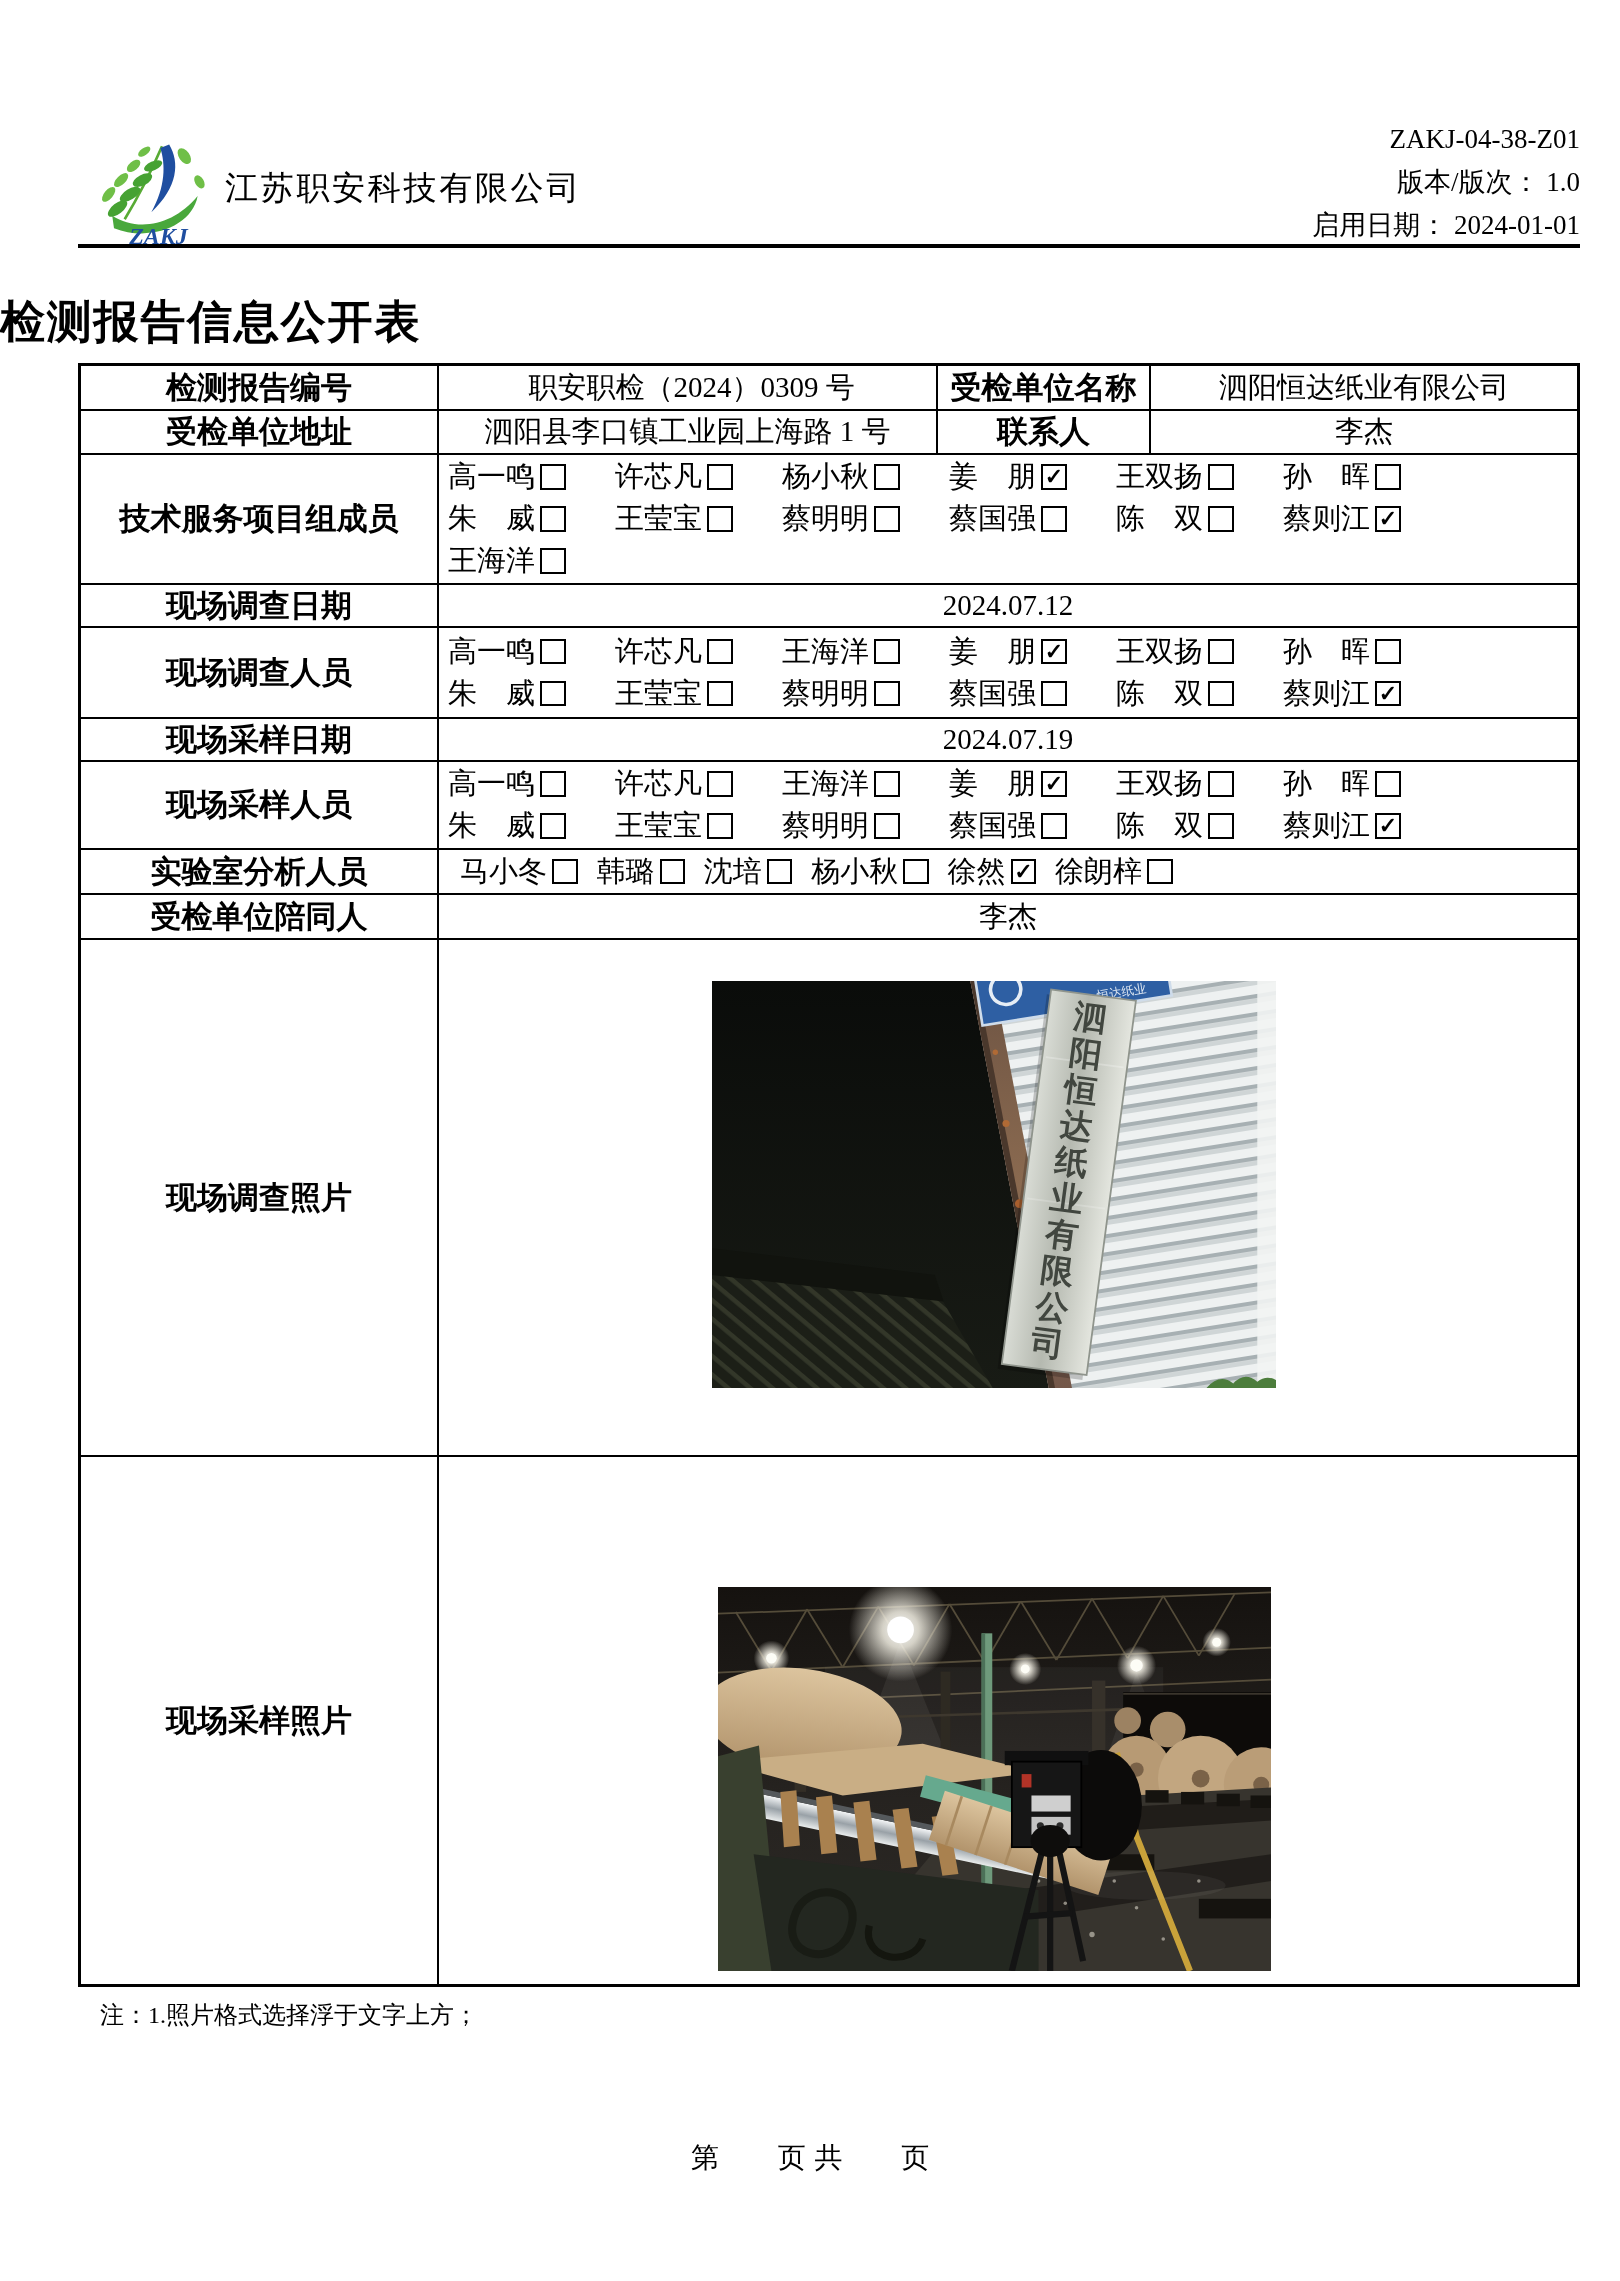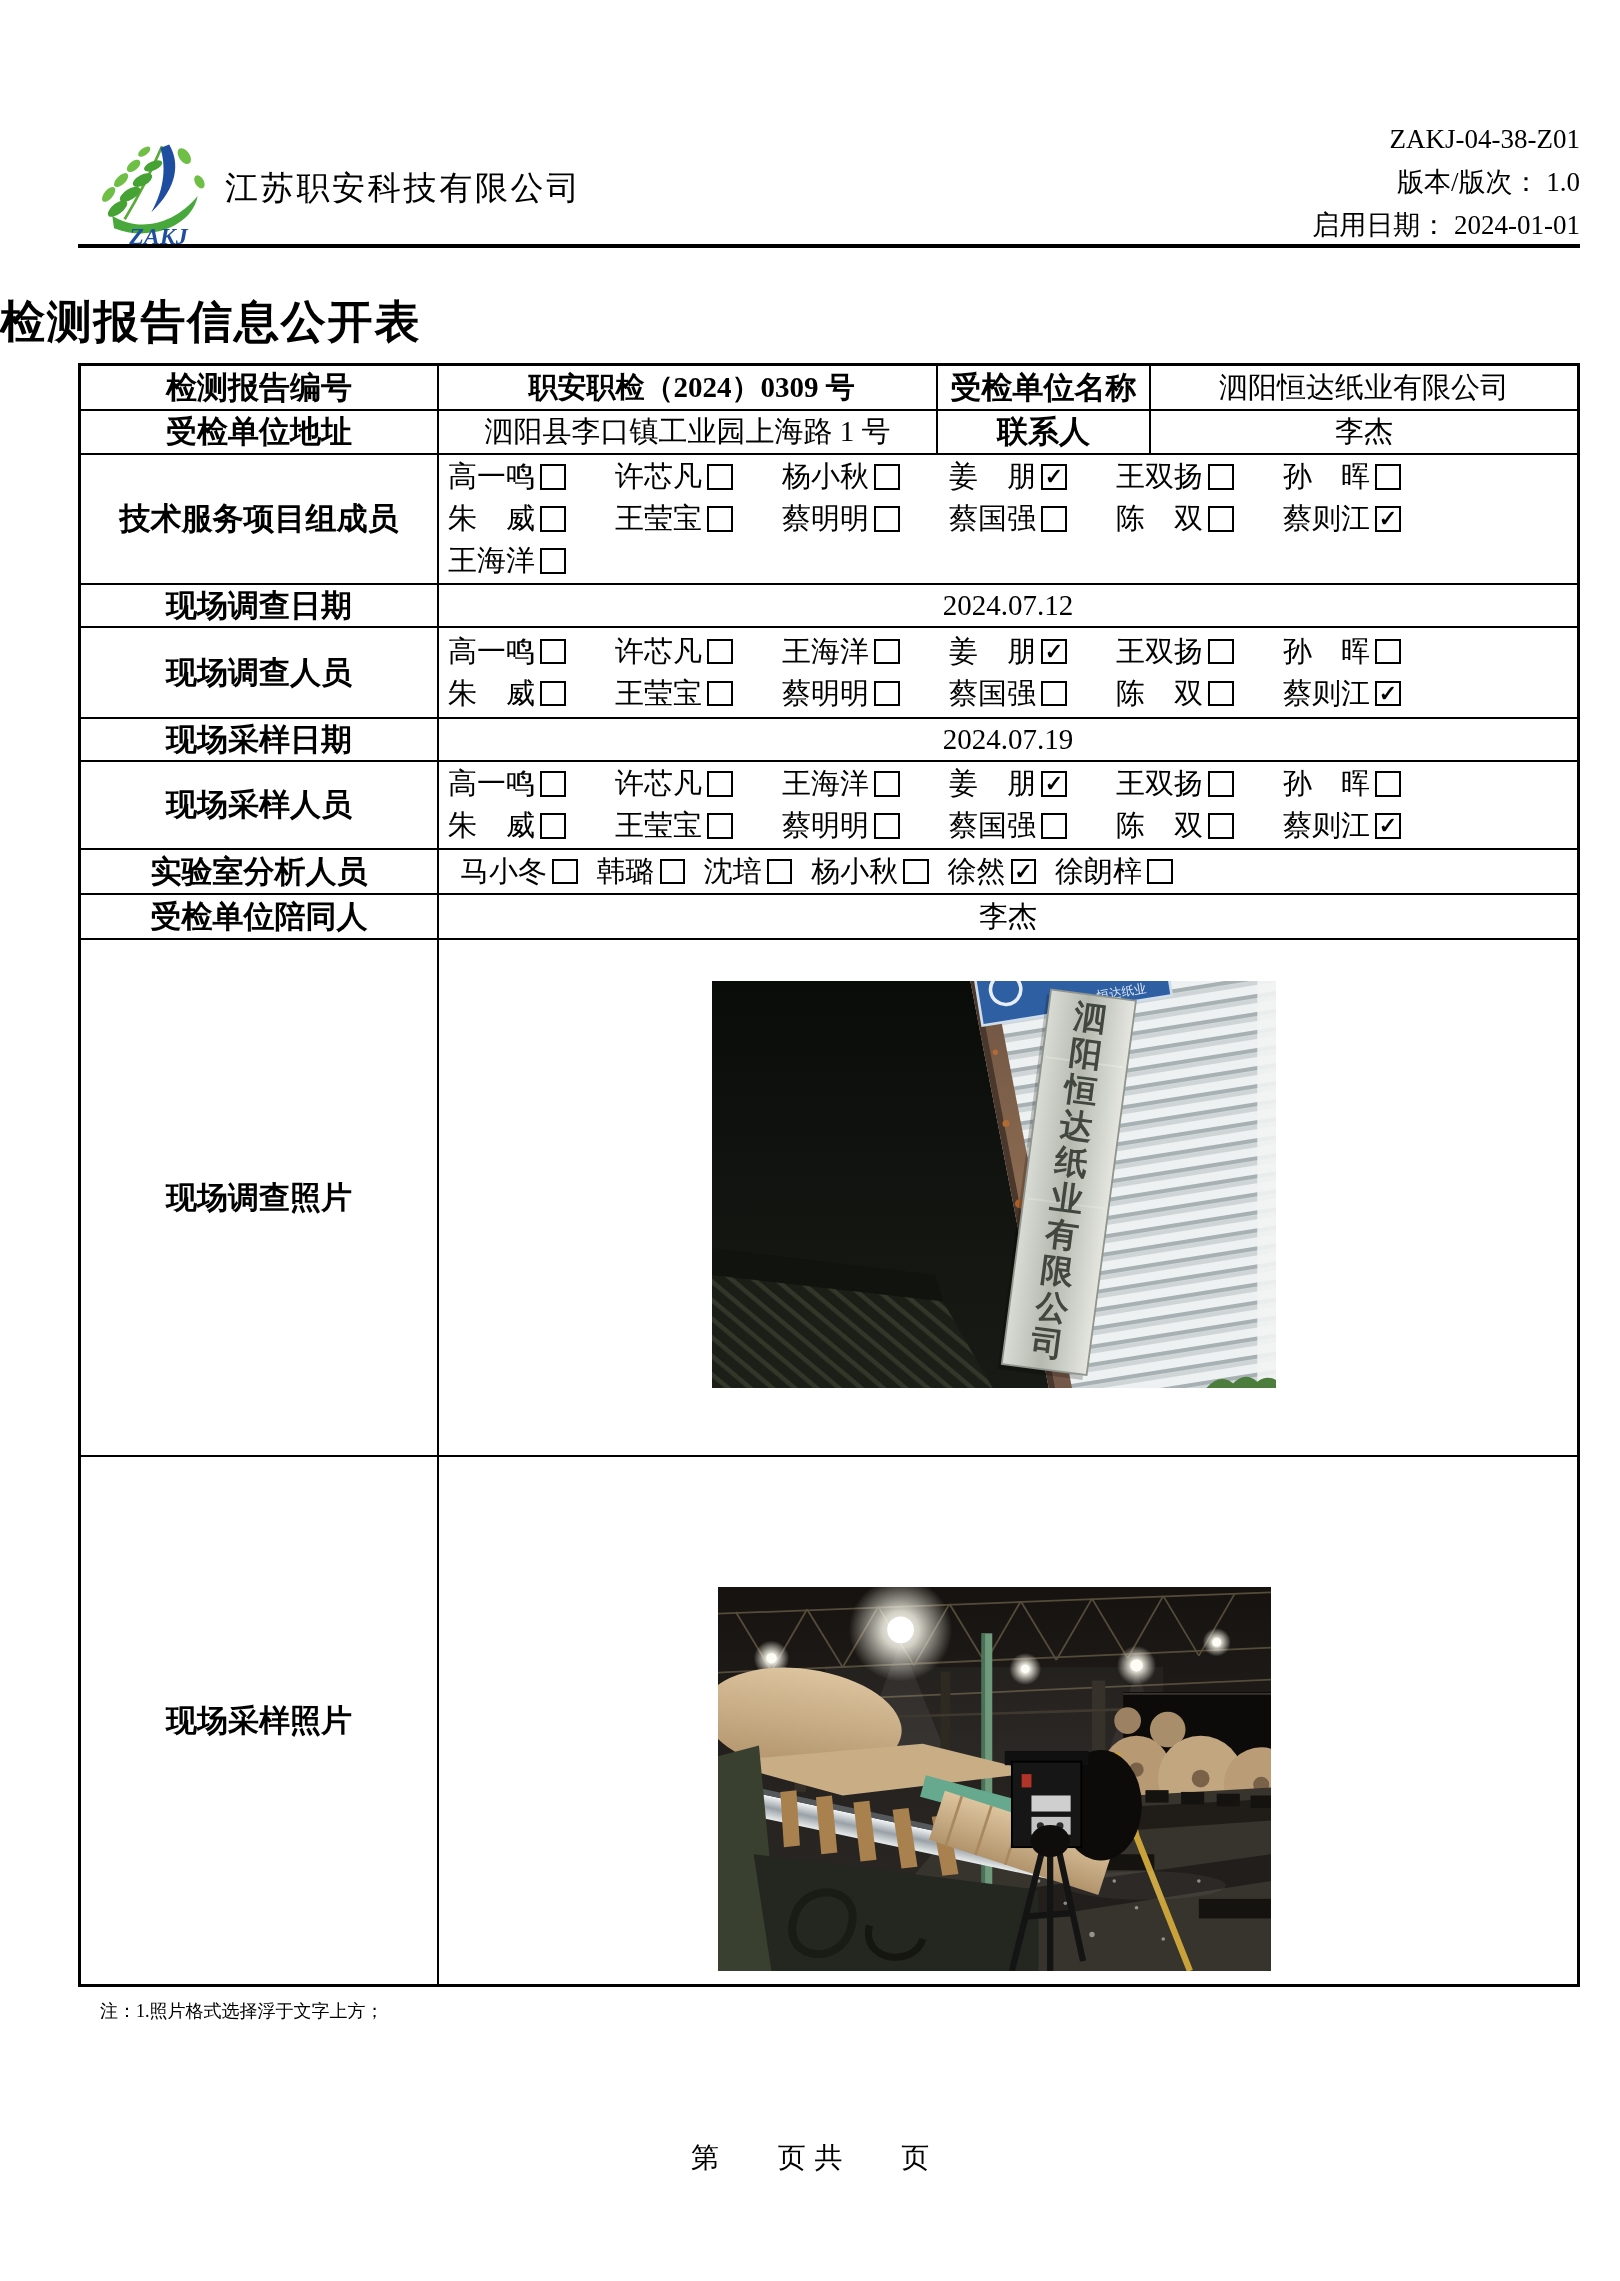--- a/index.html
+++ b/index.html
@@ -22,38 +22,38 @@
   .trow.last{border-bottom:none;flex:1;}
   .h50{height:45px}.h49{height:44px}.h146{height:130px}.h48{height:43px}
   .h102{height:91px}.h99{height:88px}.h51{height:45px}.h580{height:517px}
   .cell{box-sizing:border-box;border-right:2.7px solid #000;display:flex;align-items:center;justify-content:center;}
   .cell.nr{border-right:none;}
   .lbl{width:358px;flex:none;font-weight:700;font-size:31px;text-align:center;}
   .w560{width:499px;flex:none;}
   .w239{width:213px;flex:none;}
   .grow{flex:1;border-radius:10px;}
   .val{font-size:29px;}
-  .bold{font-weight:700;padding-left:8px;}
+  .bold{font-weight:400;padding-left:8px;}
 
   
   .members{flex:1;display:flex;flex-direction:column;justify-content:center;padding-left:9px;box-sizing:border-box;}
   .member-line{display:flex;align-items:center;height:42px;}
   .member{width:167px;flex:none;display:flex;align-items:center;font-size:29px;white-space:nowrap;}
   .members.compact .member{width:auto;margin-right:18.7px;}
   .cb{display:inline-block;width:21.4px;height:21.4px;border:2.7px solid #000;margin-left:5.3px;
       line-height:21.4px;text-align:center;font-size:22px;font-weight:700;flex:none;}
 
   
   .photo-cell{flex:1;position:relative;}
   .photo{position:absolute;display:block;}
   .photo1{left:273px;top:41px;width:564px;height:407px;}
   .photo2{left:279px;top:130px;width:553px;height:384px;}
 
   
-  .note{position:absolute;left:100px;top:1999px;font-size:18px;}
+  .note{position:absolute;left:100px;top:1999px;font-size:24px;}
   .page-footer{position:absolute;left:0;right:0;top:2119px;text-align:center;font-size:28px;letter-spacing:0.9px;margin-top:20px;}
 </style>
 </head>
 <body>
 
 <div class="page">
 
   <div class="logo-wrap">
     <svg width="121" height="114" viewBox="0 0 136 128">
       <path d="M30,98 Q52,62 72,16" stroke="#58ab35" stroke-width="3" fill="none"></path>

